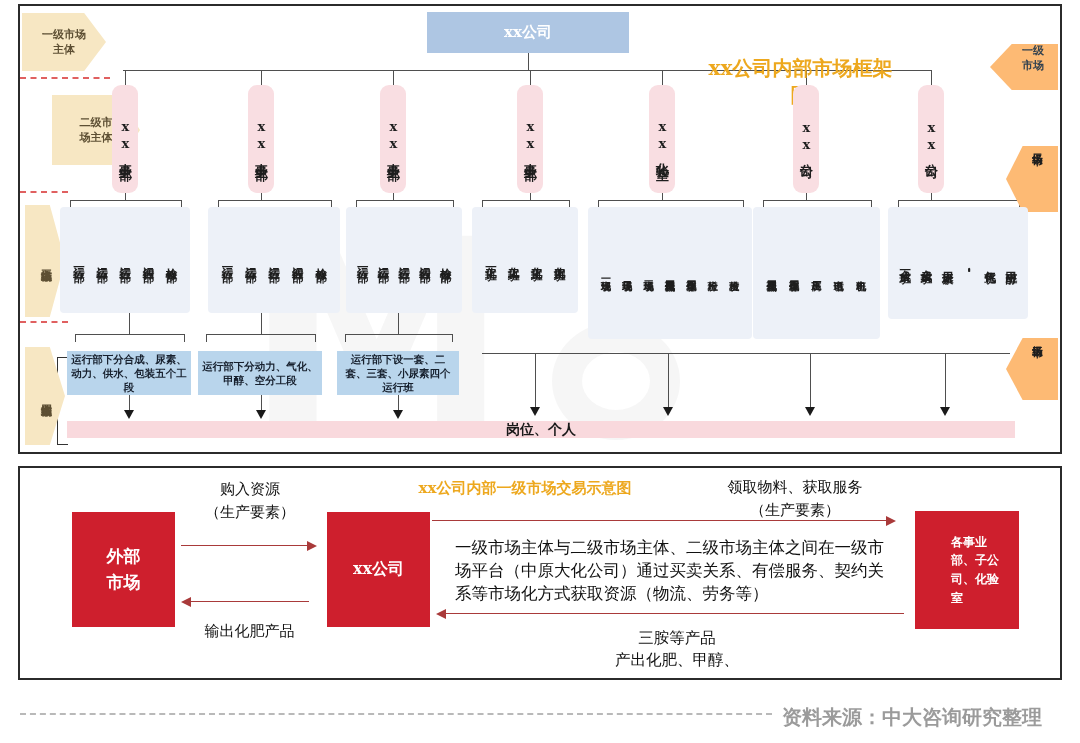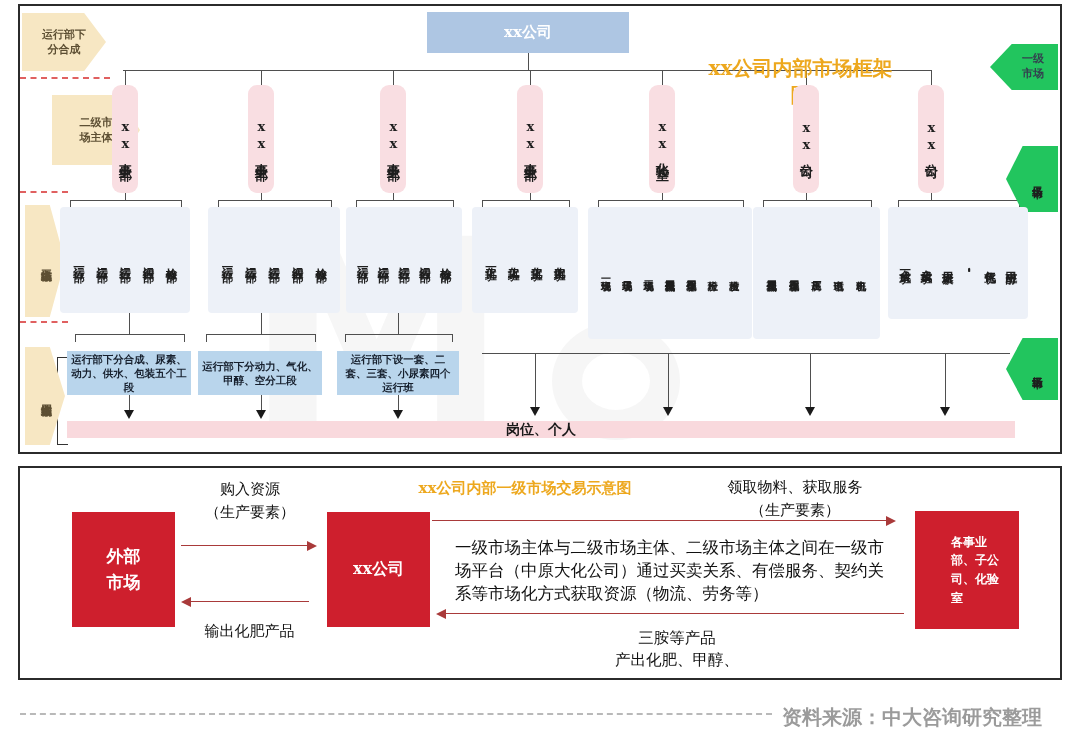--- a/index.html
+++ b/index.html
@@ -17,22 +17,22 @@
         justify-content:space-evenly;align-items:center;padding:3px 2px;box-sizing:border-box;z-index:2;}
   .cbox .vt{font-size:11.5px;font-weight:bold;letter-spacing:1px;line-height:1.1;}
   .cbox.small .vt{font-size:10px;letter-spacing:0;}
   .note{position:absolute;background:#b9d5ec;color:#17202e;font-size:10.5px;font-weight:bold;
         display:flex;align-items:center;justify-content:center;text-align:center;padding:2px 4px;box-sizing:border-box;z-index:2;line-height:1.35;}
   .bar{position:absolute;background:#f9d9dd;display:flex;align-items:center;justify-content:center;
        font-size:14px;font-weight:bold;color:#1a1a1a;z-index:2;}
   .ah-d{position:absolute;width:0;height:0;border-left:5px solid transparent;border-right:5px solid transparent;border-top:9px solid #1a1a1a;z-index:2;}
   .arrL{position:absolute;background:#f7e7c3;clip-path:polygon(0 0,74% 0,100% 50%,74% 100%,0 100%);
         display:flex;align-items:center;justify-content:center;z-index:2;color:#5d4f33;font-weight:bold;}
-  .arrR{position:absolute;background:#22c55e;clip-path:polygon(100% 0,100% 100%,32% 100%,0 50%,32% 0);
-        display:flex;align-items:center;justify-content:center;z-index:2;color:#33424f;font-weight:bold;}
+  .arrR{position:absolute;background:#fdba74;clip-path:polygon(100% 0,100% 100%,32% 100%,0 50%,32% 0);
+        display:flex;justify-content:center;z-index:2;color:#33424f;font-weight:bold;}
   .dash{position:absolute;border-top:2px dashed #e06060;z-index:1;}
   .redbox{position:absolute;background:#ce1f2d;color:#fff;font-weight:bold;display:flex;align-items:center;justify-content:center;z-index:2;}
   .rln{position:absolute;border-top:1.5px solid #a93a3a;height:0;z-index:2;}
   .ah-r{position:absolute;width:0;height:0;border-top:5px solid transparent;border-bottom:5px solid transparent;border-left:10px solid #a93a3a;z-index:2;}
   .ah-l{position:absolute;width:0;height:0;border-top:5px solid transparent;border-bottom:5px solid transparent;border-right:10px solid #a93a3a;z-index:2;}
   .gold{color:#eda81e;font-weight:bold;text-align:center;}
   .lbl{position:absolute;text-align:center;font-size:15px;color:#111;z-index:2;line-height:1.5;}
   .wm{position:absolute;z-index:0;color:#efefef;font-family:"DejaVu Sans","Liberation Sans",sans-serif;}
 </style>
 </head>
@@ -47,21 +47,21 @@
 
   <div class="abs" style="left:427px;top:12px;width:202px;height:41px;background:#aec6e3;display:flex;align-items:center;justify-content:center;z-index:2;">
     <span style="color:#fff;font-weight:bold;font-size:15px;">xx公司</span>
   </div>
   <div class="abs gold" style="left:703px;top:27px;width:195px;font-size:20px;z-index:2;margin-top:28px;">xx公司内部市场框架图</div>
 
   <div class="ln" style="left:528px;top:53px;width:1px;height:17px;"></div>
   <div class="ln" style="left:123px;top:70px;width:809px;height:1px;"></div>
 
   <div class="arrL" style="left:22px;top:13px;width:84px;height:58px;">
-    <span style="width:50px;text-align:center;font-size:11px;line-height:1.4;">运行部下分合成</span>
+    <span style="width:50px;text-align:center;font-size:11px;line-height:1.4;">一级市场主体</span>
   </div>
   <div class="arrL" style="left:22px;top:95px;width:88px;height:70px;margin-left:30px;">
     <span style="width:40px;text-align:center;font-size:11px;line-height:1.4;">二级市场主体</span>
   </div>
   <div class="arrL" style="left:25px;top:205px;width:40px;height:112px;clip-path:polygon(0 0,62% 0,100% 50%,62% 100%,0 100%);">
     <span class="vt" style="font-size:11px;font-weight:bold;color:#5d4f33;">三级市场主体</span>
   </div>
   <div class="arrL" style="left:25px;top:347px;width:40px;height:98px;clip-path:polygon(0 0,62% 0,100% 50%,62% 100%,0 100%);">
     <span class="vt" style="font-size:11px;font-weight:bold;color:#5d4f33;">四级市场主体</span>
   </div>

